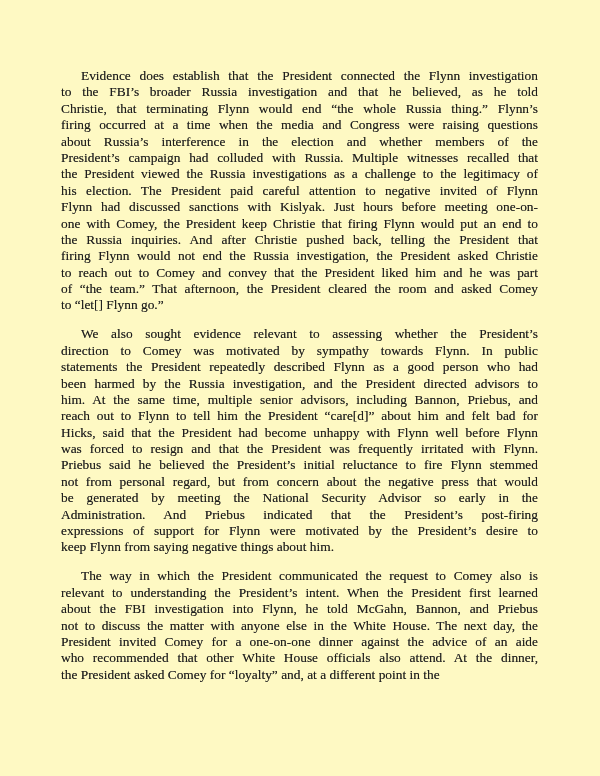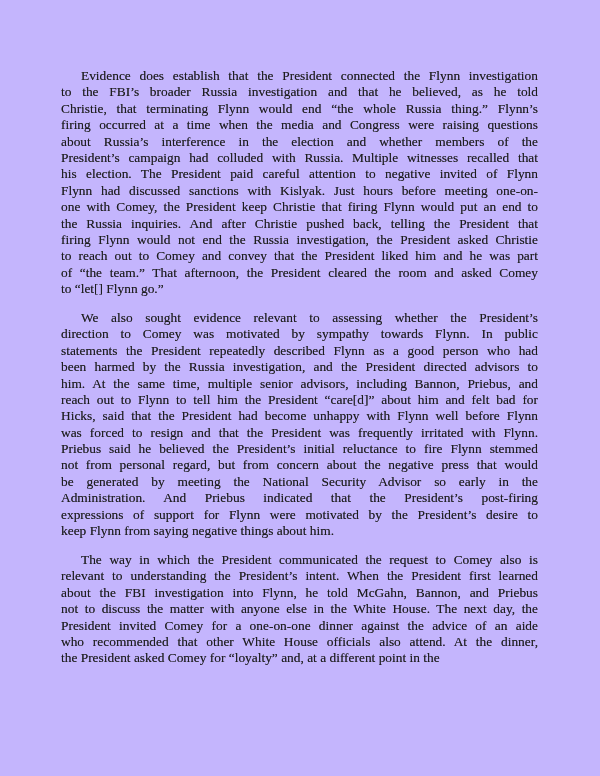--- a/index.html
+++ b/index.html
@@ -4,21 +4,21 @@
 <style>
   html, body {
     margin: 0;
     padding: 0;
     background: #ffffff;
   }
   .sheet {
     position: relative;
     width: 600px;
     height: 776px;
-    background: #c4b5fd;
+    background: #fef9c3;
     overflow: hidden;
     font-family: "Liberation Serif", "DejaVu Serif", serif;
   }
   .textblock {
     position: absolute;
     left: 61px;
     top: 68px;
     width: 477px;
     color: #1e1e1e;
     font-size: 13.4px;
@@ -53,20 +53,21 @@
 
 <div class="sheet">
   <div class="textblock">
     <div class="paragraph">
         <div class="line first">Evidence does establish that the President connected the Flynn investigation</div>
         <div class="line">to the FBI’s broader Russia investigation and that he believed, as he told</div>
         <div class="line">Christie, that terminating Flynn would end “the whole Russia thing.” Flynn’s</div>
         <div class="line">firing occurred at a time when the media and Congress were raising questions</div>
         <div class="line">about Russia’s interference in the election and whether members of the</div>
         <div class="line">President’s campaign had colluded with Russia. Multiple witnesses recalled that</div>
+        <div class="line">the President viewed the Russia investigations as a challenge to the legitimacy of</div>
         <div class="line">his election. The President paid careful attention to negative invited of Flynn</div>
         <div class="line">Flynn had discussed sanctions with Kislyak. Just hours before meeting one-on-</div>
         <div class="line">one with Comey, the President keep Christie that firing Flynn would put an end to</div>
         <div class="line">the Russia inquiries. And after Christie pushed back, telling the President that</div>
         <div class="line">firing Flynn would not end the Russia investigation, the President asked Christie</div>
         <div class="line">to reach out to Comey and convey that the President liked him and he was part</div>
         <div class="line">of “the team.” That afternoon, the President cleared the room and asked Comey</div>
         <div class="line last">to “let[] Flynn go.”</div>
       </div>
     <div class="paragraph">

